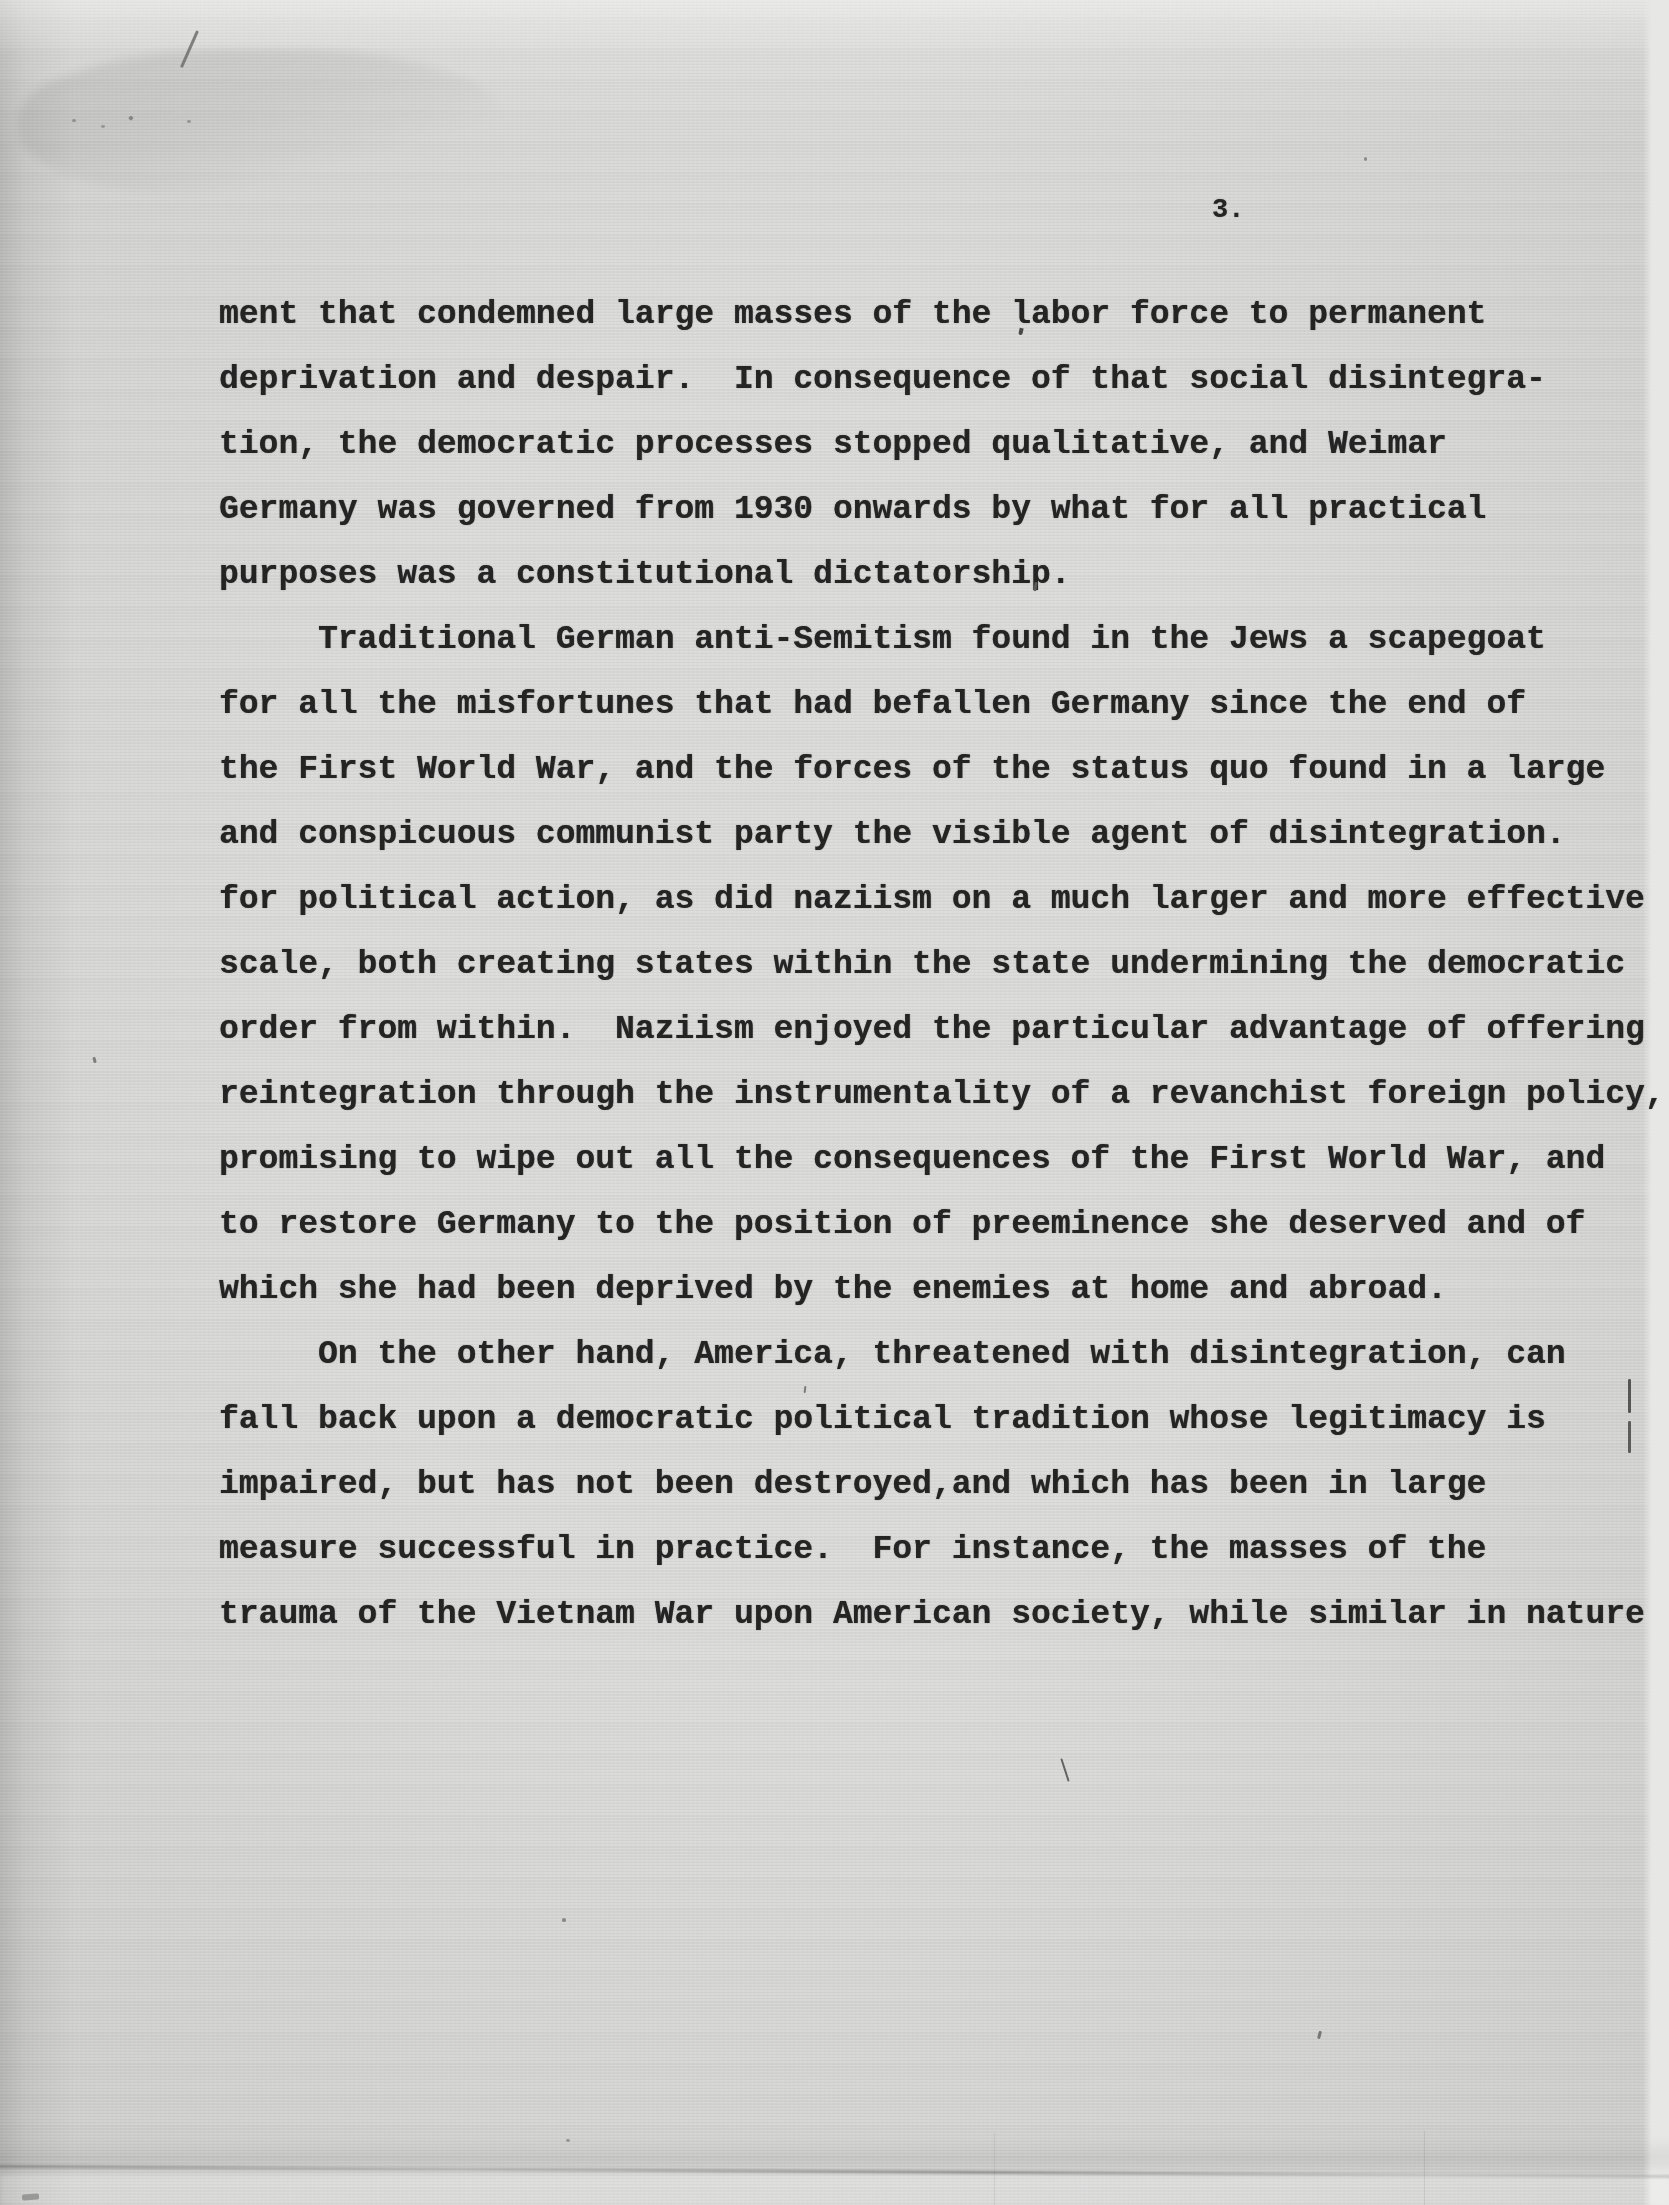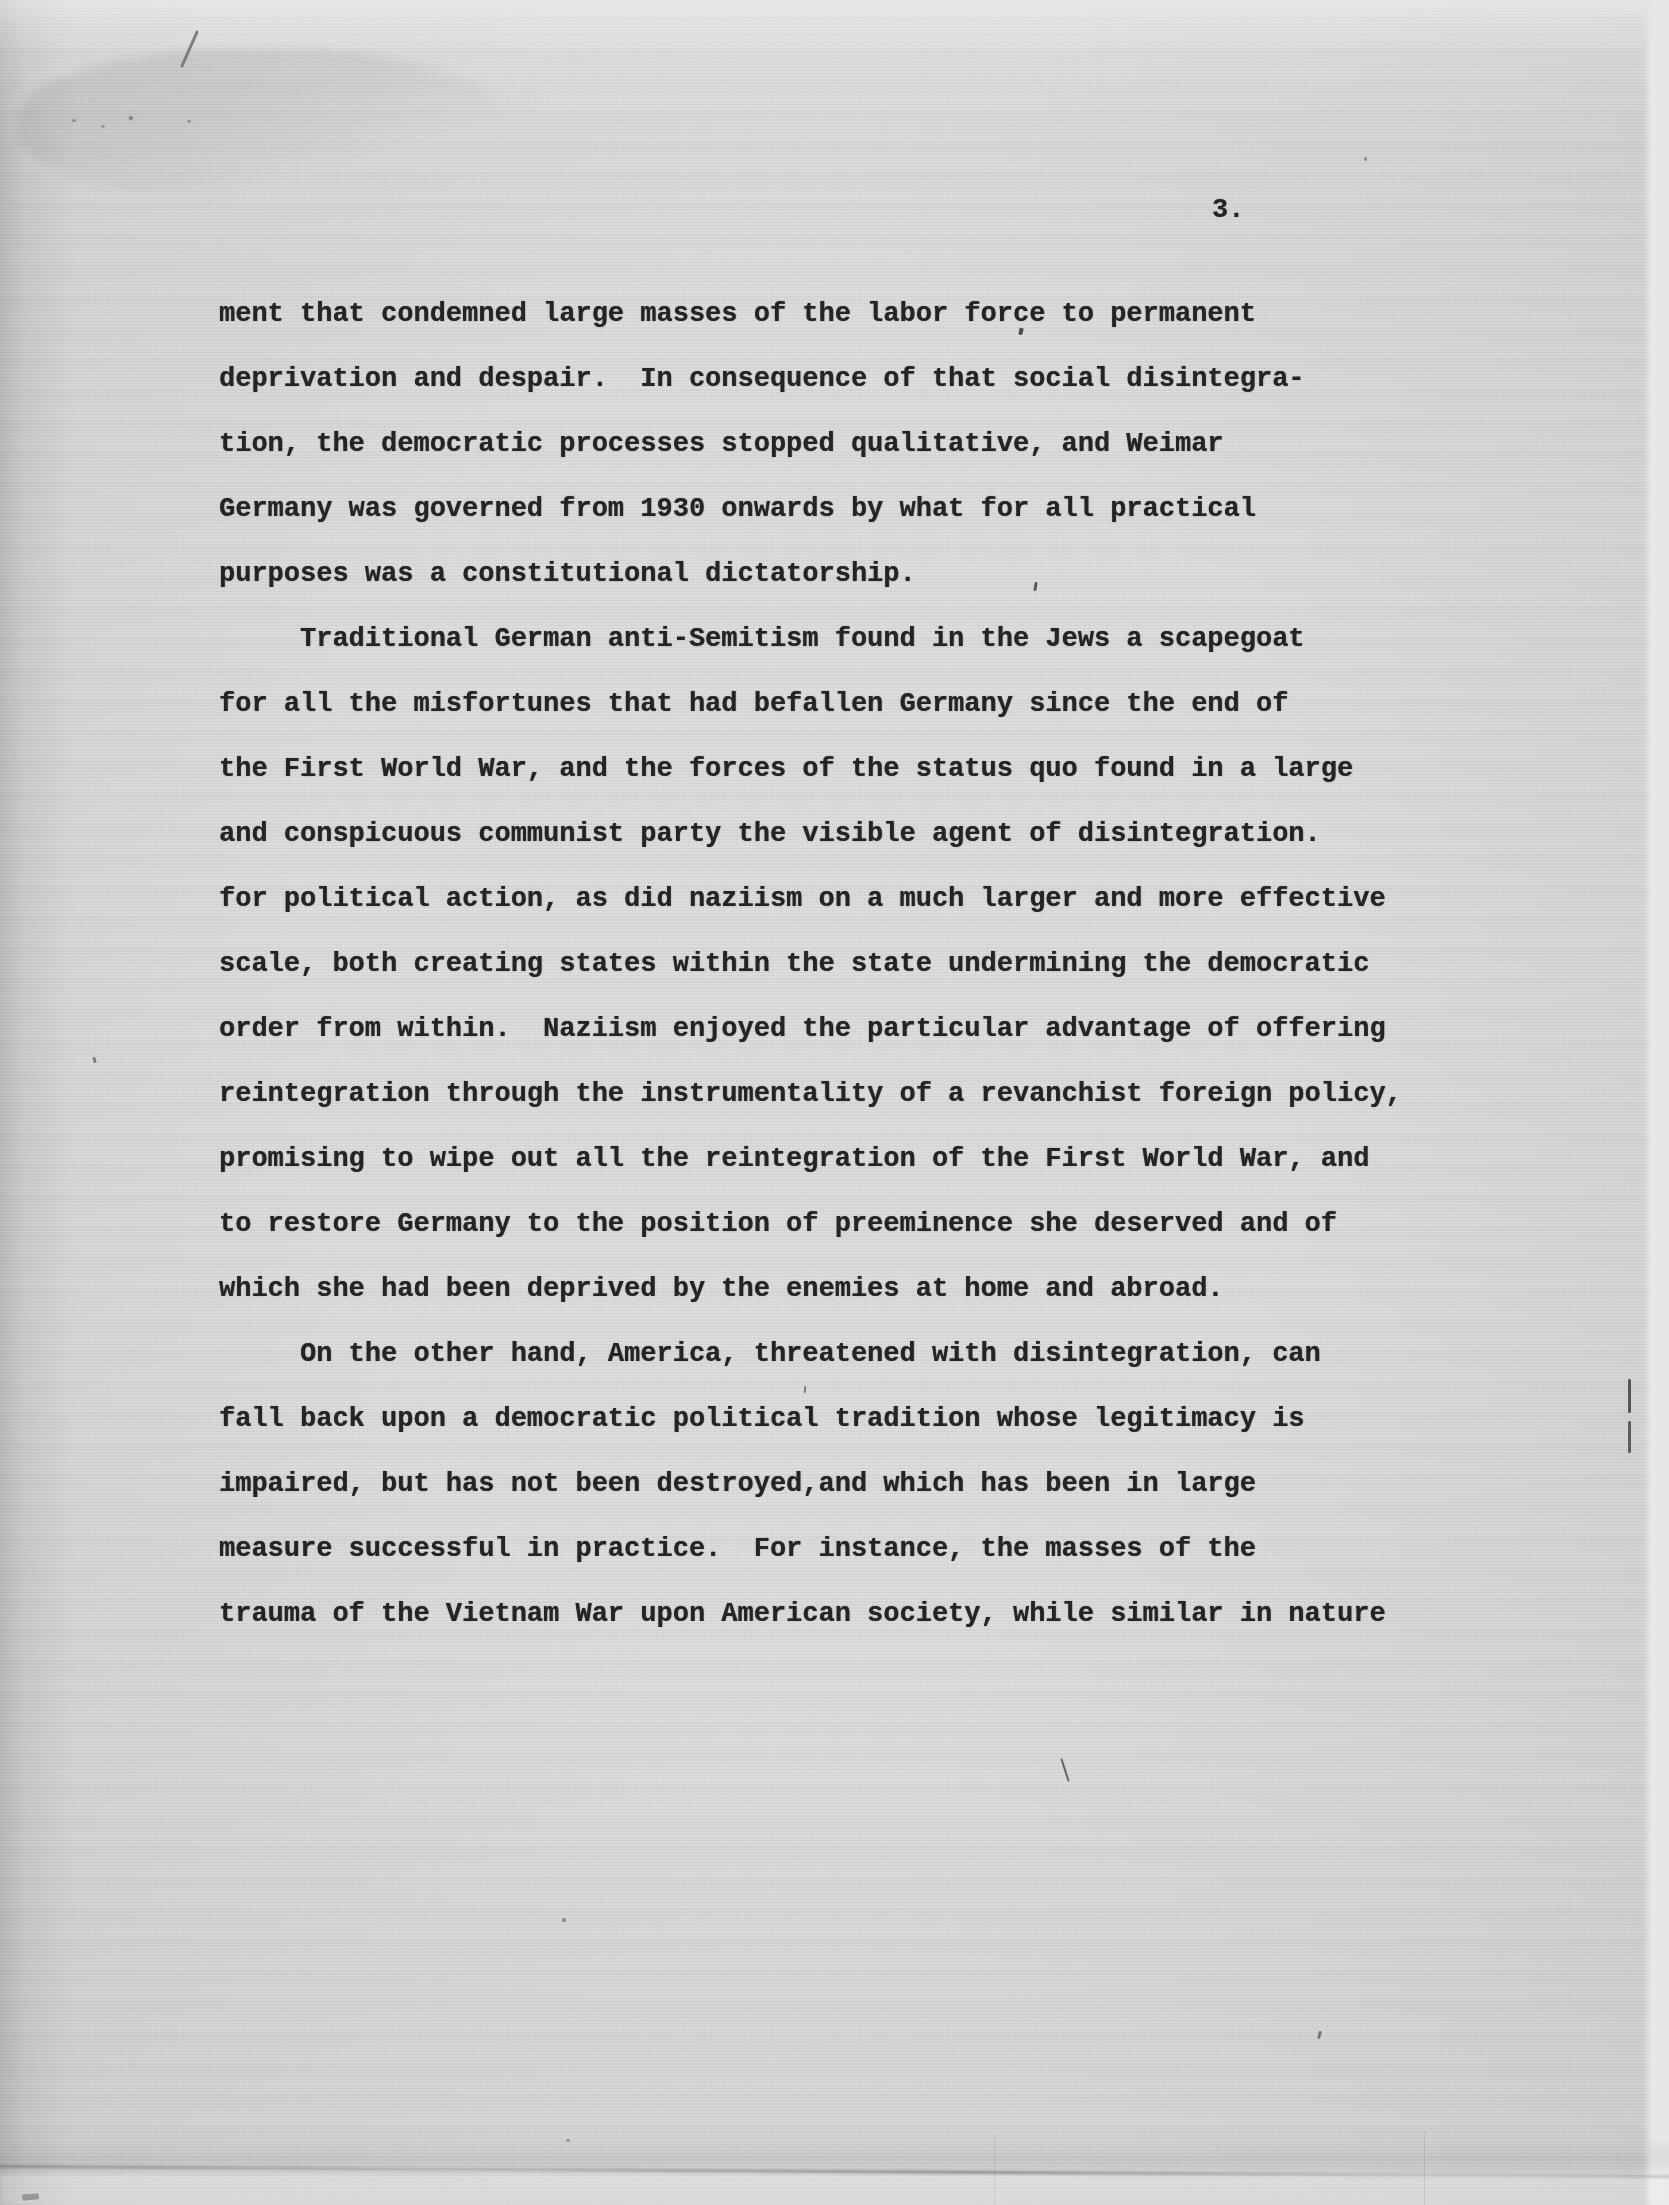--- a/index.html
+++ b/index.html
@@ -27,21 +27,21 @@
     background:linear-gradient(165deg, rgba(0,0,0,0.08) 0%, rgba(0,0,0,0.05) 40%, rgba(0,0,0,0) 72%);
     filter:blur(4.4px);border-radius:45%;
   }
   .page-number{
     position:absolute;left:1212px;top:195px;
     font-size:27px;font-weight:bold;color:#242424;
     text-shadow:0 0 1.2px rgba(40,40,40,0.55);
   }
   .body-text{
     position:absolute;left:219px;top:282px;width:1220px;
-    font-size:27px;font-weight:bold;color:#242424;
+    font-size:33px;font-weight:bold;color:#242424;
     text-shadow:0 0 1.2px rgba(40,40,40,0.5), 0.4px 0.4px 0.4px rgba(70,70,70,0.45);
     filter:blur(0.2px);
   }
   .typed-line{
     white-space:pre;
     line-height:65px;height:65px;
     letter-spacing:0px;
   }
   
   .mark{position:absolute;background:#777;}
@@ -95,21 +95,21 @@
       <div class="typed-line">Germany was governed from 1930 onwards by what for all practical</div>
       <div class="typed-line">purposes was a constitutional dictatorship.</div>
       <div class="typed-line">     Traditional German anti-Semitism found in the Jews a scapegoat</div>
       <div class="typed-line">for all the misfortunes that had befallen Germany since the end of</div>
       <div class="typed-line">the First World War, and the forces of the status quo found in a large</div>
       <div class="typed-line">and conspicuous communist party the visible agent of disintegration.</div>
       <div class="typed-line">for political action, as did naziism on a much larger and more effective</div>
       <div class="typed-line">scale, both creating states within the state undermining the democratic</div>
       <div class="typed-line">order from within.  Naziism enjoyed the particular advantage of offering</div>
       <div class="typed-line">reintegration through the instrumentality of a revanchist foreign policy,</div>
-      <div class="typed-line">promising to wipe out all the reintegration of the First World War, and</div>
+      <div class="typed-line">promising to wipe out all the consequences of the First World War, and</div>
       <div class="typed-line">to restore Germany to the position of preeminence she deserved and of</div>
       <div class="typed-line">which she had been deprived by the enemies at home and abroad.</div>
       <div class="typed-line">     On the other hand, America, threatened with disintegration, can</div>
       <div class="typed-line">fall back upon a democratic political tradition whose legitimacy is</div>
       <div class="typed-line">impaired, but has not been destroyed,and which has been in large</div>
       <div class="typed-line">measure successful in practice.  For instance, the masses of the</div>
       <div class="typed-line">trauma of the Vietnam War upon American society, while similar in nature</div>
     </div>
 
   <div class="mark m-slash"></div>

